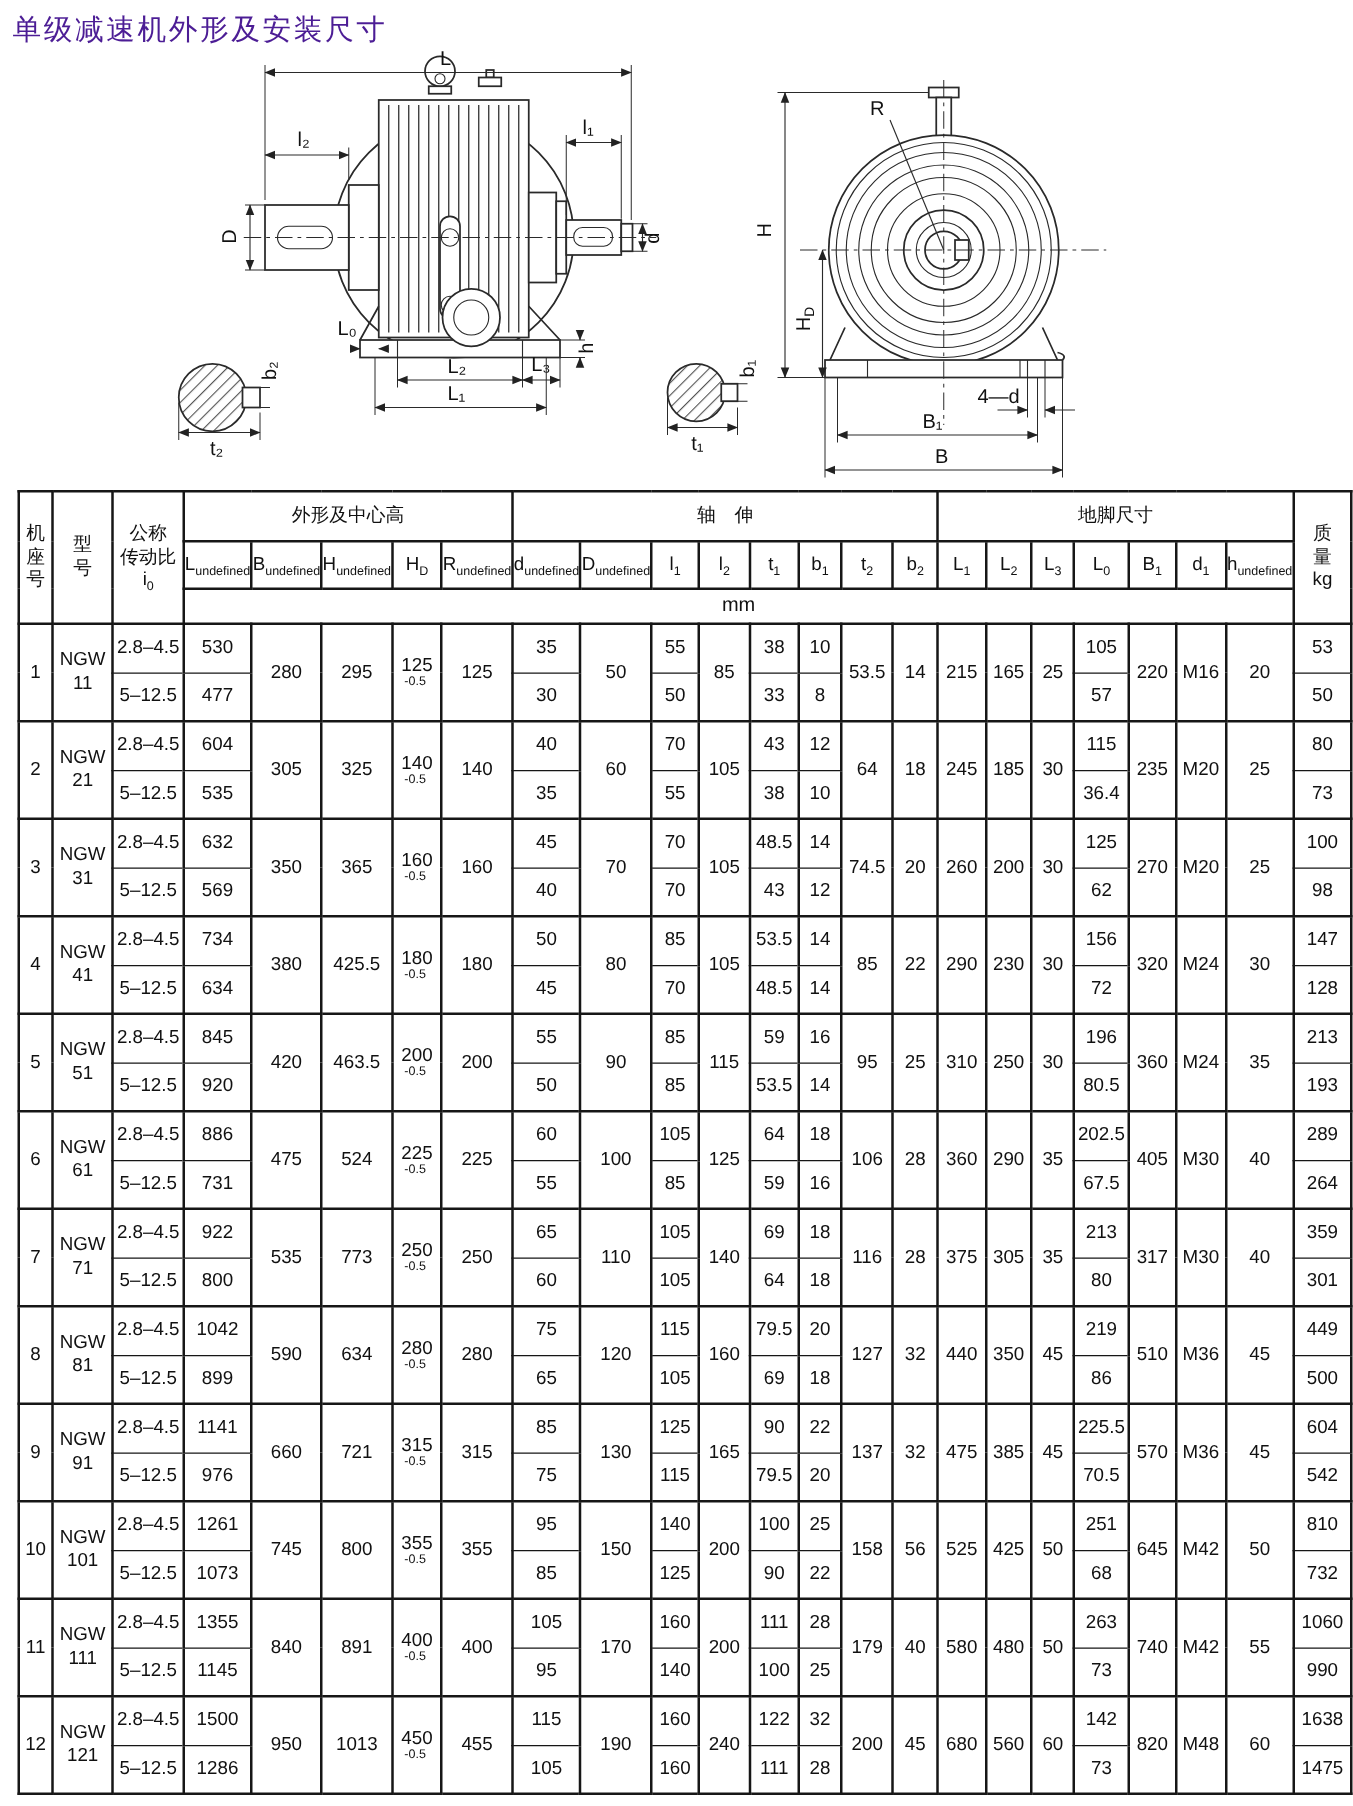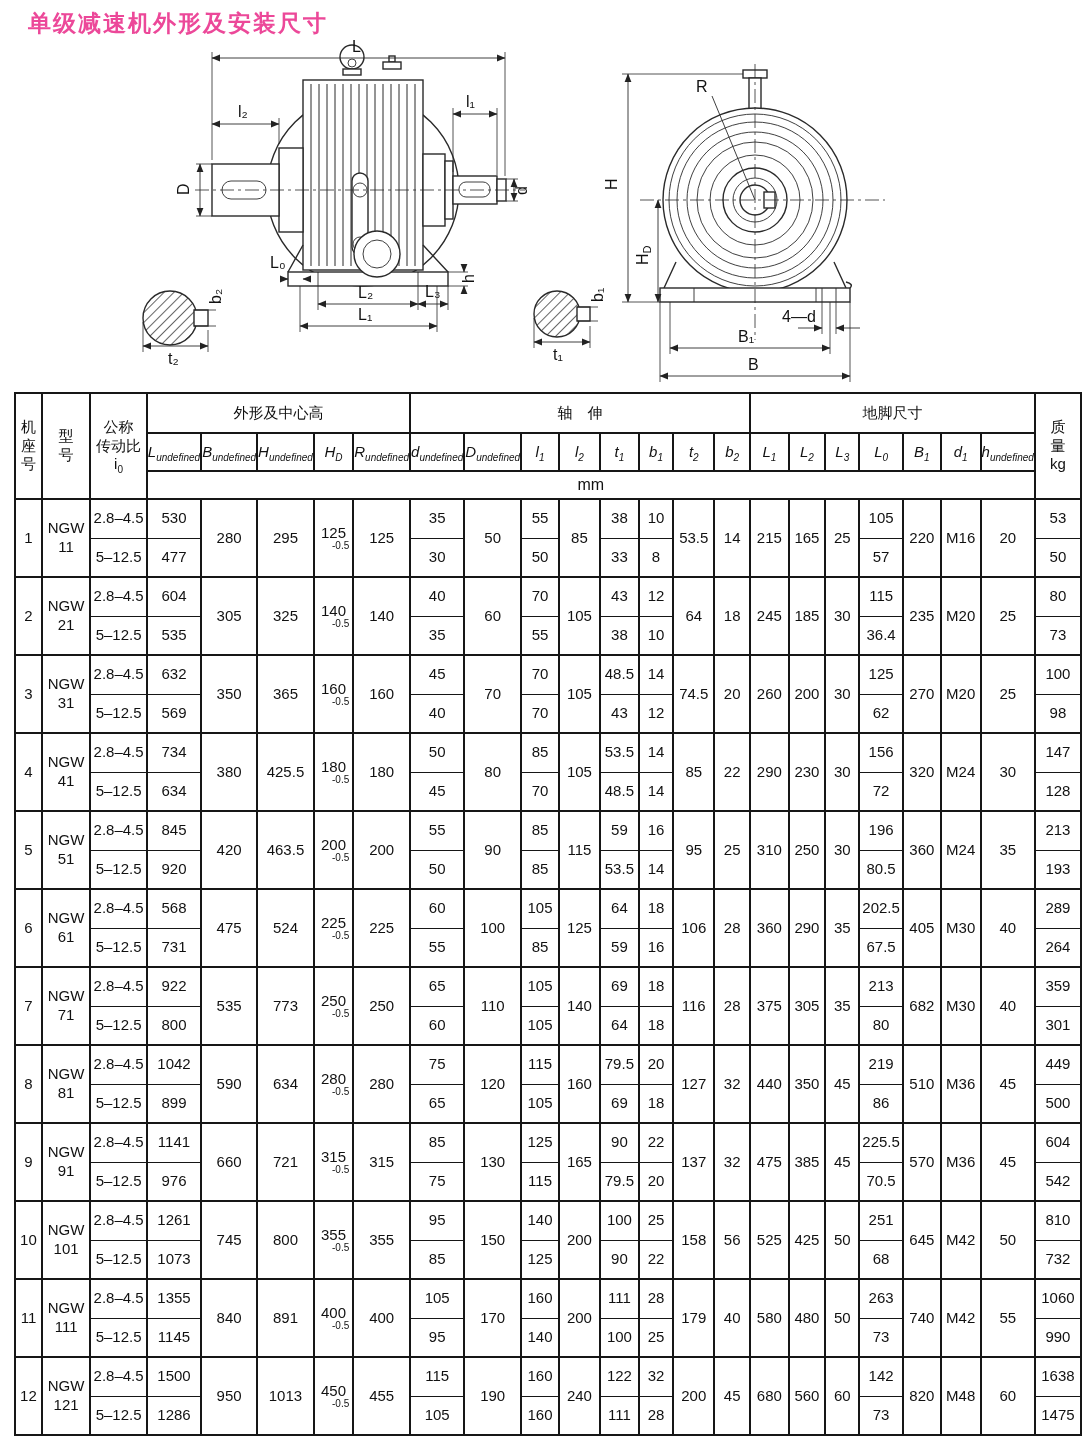--- a/index.html
+++ b/index.html
@@ -1,49 +1,49 @@
 <!DOCTYPE html>
 <html><head>
 <meta charset="utf-8">
 <style>
   html,body{margin:0;padding:0;}
   body{
     width:1082px;height:1445px;position:relative;background:#ffffff;
     font-family:"Liberation Sans","DejaVu Sans",sans-serif;color:#111;
   }
   .title{
-    position:absolute;left:28px;top:8px;font-size:23px;font-weight:bold;
-    letter-spacing:2px;color:#ec4899;
+    position:absolute;left:10px;top:8px;font-size:23px;font-weight:normal;
+    letter-spacing:2px;color:#4c1d95;
   }
   #drawings{position:absolute;left:0;top:30px;}
   #drawings .ol{stroke:#2a2a2a;stroke-width:1.4;fill:none;}
   #drawings .olf{stroke:#2a2a2a;stroke-width:1.4;fill:#ffffff;}
   #drawings .thin{stroke:#2a2a2a;stroke-width:0.9;fill:none;}
   #drawings .fin{stroke:#2a2a2a;stroke-width:1;fill:none;}
   #drawings .cl{stroke:#2a2a2a;stroke-width:0.8;fill:none;stroke-dasharray:14 4 3 4;}
   #drawings .ext{stroke:#2a2a2a;stroke-width:0.8;fill:none;}
   #drawings .dim{stroke:#2a2a2a;stroke-width:0.9;fill:none;}
   #drawings text{font-size:16px;fill:#111;font-family:"Liberation Sans","DejaVu Sans",sans-serif;}
   #spec-table{
     position:absolute;left:14px;top:392px;border-collapse:collapse;table-layout:fixed;
     background:#fff;
   }
   #spec-table th,#spec-table td{
     border:2px solid #161616;text-align:center;vertical-align:middle;
     font-weight:normal;font-size:15px;line-height:1.25;padding:1px 0;
   }
   #spec-table thead tr:nth-child(1) th{height:36px;}
-  #spec-table thead tr:nth-child(2) th{height:34px;font-style:italic;}
+  #spec-table thead tr:nth-child(2) th{height:34px;}
   #spec-table th.unit{height:24px;font-size:16px;}
   #spec-table tbody tr{height:39px;}
   #spec-table td.split{border-bottom-width:1px;}
   #spec-table tr.sub td{border-top-width:1px;}
   #spec-table sub{font-size:10px;line-height:0;}
   #spec-table td.hd .v{display:block;}
-  #spec-table td.hd .tol{display:block;font-size:10px;text-align:right;padding-right:3px;margin-top:-3px;}
+  #spec-table td.hd .tol{display:block;font-size:10px;text-align:center;padding-right:3px;margin-top:-3px;}
 </style>
 </head>
 <body>
 
 <div class="title">单级减速机外形及安装尺寸</div>
 
 <svg id="drawings" width="1082" height="360" viewBox="0 0 1082 360">
   <defs>
     <marker id="ar" viewBox="0 0 10 10" refX="9" refY="5" markerWidth="10" markerHeight="10" orient="auto-start-reverse">
       <path d="M0,1.2 L9.5,5 L0,8.8 z" fill="#222"></path>
@@ -429,21 +429,21 @@
         <td>85</td>
         <td>53.5</td>
         <td>14</td>
         <td>80.5</td>
         <td>193</td>
       </tr>
       <tr>
         <td rowspan="2">6</td>
         <td rowspan="2">NGW<br>61</td>
         <td class="split">2.8–4.5</td>
-        <td class="split">568</td>
+        <td class="split">886</td>
         <td rowspan="2">475</td>
         <td rowspan="2">524</td>
         <td rowspan="2" class="hd">
           <span class="v">225</span>
           <span class="tol">-0.5</span>
         </td>
         <td rowspan="2">225</td>
         <td class="split">60</td>
         <td rowspan="2">100</td>
         <td class="split">105</td>
@@ -488,21 +488,21 @@
         <td class="split">105</td>
         <td rowspan="2">140</td>
         <td class="split">69</td>
         <td class="split">18</td>
         <td rowspan="2">116</td>
         <td rowspan="2">28</td>
         <td rowspan="2">375</td>
         <td rowspan="2">305</td>
         <td rowspan="2">35</td>
         <td class="split">213</td>
-        <td rowspan="2">682</td>
+        <td rowspan="2">317</td>
         <td rowspan="2">M30</td>
         <td rowspan="2">40</td>
         <td class="split">359</td>
       </tr>
       <tr class="sub">
         <td>5–12.5</td>
         <td>800</td>
         <td>60</td>
         <td>105</td>
         <td>64</td>

